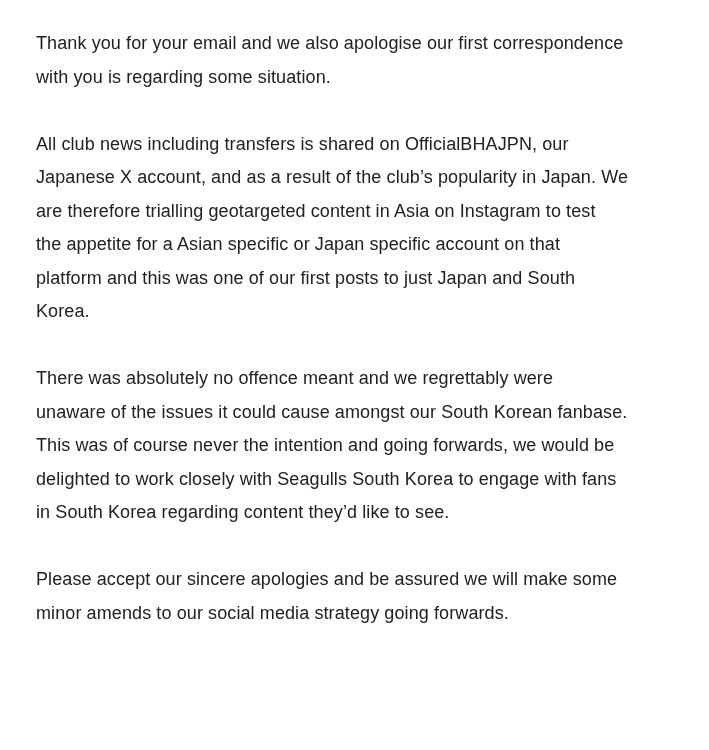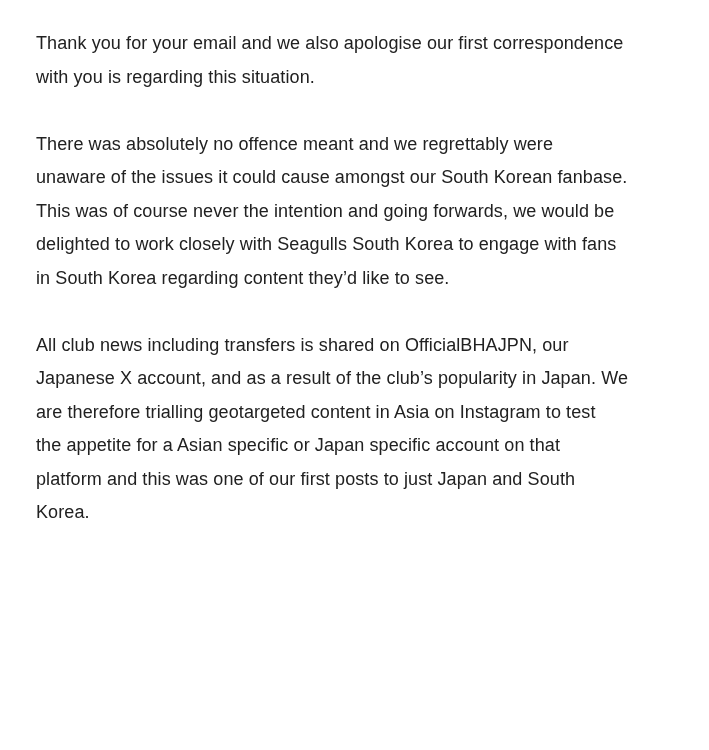--- a/index.html
+++ b/index.html
@@ -26,25 +26,27 @@
     line-height: 33.5px;
     letter-spacing: 0.1px;
     white-space: pre-line; 
   }
 </style>
 </head>
 <body>
 
 <div class="doc">
   <p>Thank you for your email and we also apologise our first correspondence
-with you is regarding this situation.</p>
-  <p>There was absolutely no offence meant and we regrettably were
-unaware of the issues it could cause amongst our South Korean fanbase.
-This was of course never the intention and going forwards, we would be
-delighted to work closely with Seagulls South Korea to engage with fans
-in South Korea regarding content they’d like to see.</p>
+with you is regarding some situation.</p>
   <p>All club news including transfers is shared on OfficialBHAJPN, our
 Japanese X account, and as a result of the club’s popularity in Japan. We
 are therefore trialling geotargeted content in Asia on Instagram to test
 the appetite for a Asian specific or Japan specific account on that
 platform and this was one of our first posts to just Japan and South
 Korea.</p>
+  <p>There was absolutely no offence meant and we regrettably were
+unaware of the issues it could cause amongst our South Korean fanbase.
+This was of course never the intention and going forwards, we would be
+delighted to work closely with Seagulls South Korea to engage with fans
+in South Korea regarding content they’d like to see.</p>
+  <p>Please accept our sincere apologies and be assured we will make some
+minor amends to our social media strategy going forwards.</p>
 </div>
 
 </body></html>

